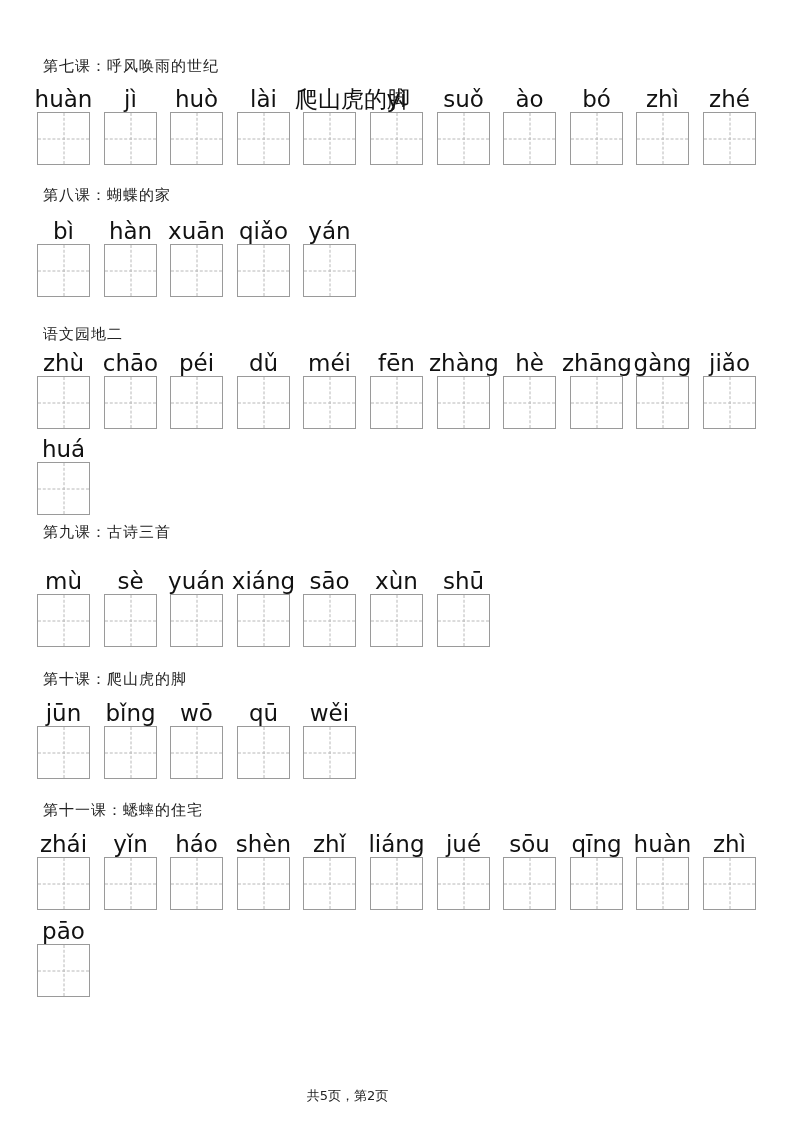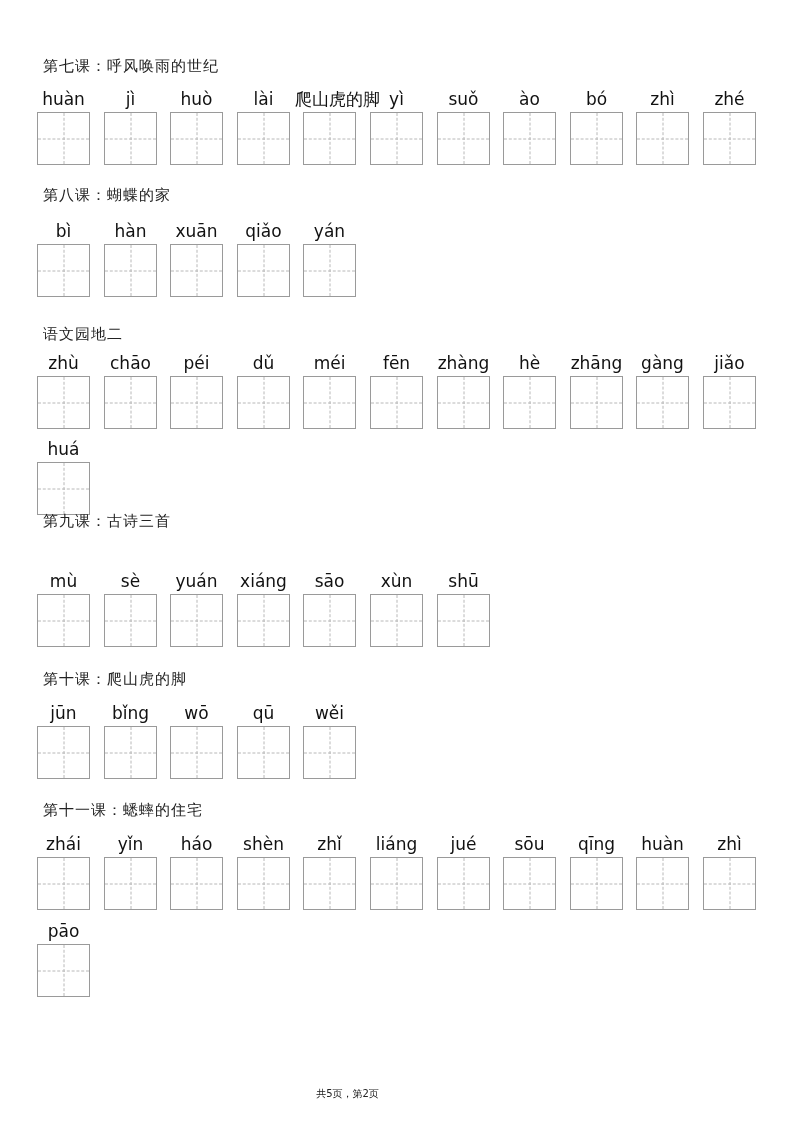--- a/index.html
+++ b/index.html
@@ -8,37 +8,37 @@
     .section-title {
       position: absolute; left: 43px;
       font-family: "DejaVu Serif", serif; font-size: 15px; color: #222;
       letter-spacing: 1px; line-height: 18px; white-space: nowrap;
     }
     .row { position: absolute; left: 37px; height: 80px; }
     .cell { position: absolute; top: 0; width: 53px; }
     .pinyin {
       position: absolute; left: -8px; width: 69px; top: 0; height: 22px;
       text-align: center; font-family: "DejaVu Sans", sans-serif;
-      font-size: 17px; line-height: 22px; color: #111; white-space: nowrap;
+      font-size: 23px; line-height: 22px; color: #111; white-space: nowrap;
     }
     .box {
       position: absolute; left: 0; top: 24px; width: 53px; height: 53px;
       border: 1px solid #9a9a9a; box-sizing: border-box; background: #fff;
     }
     .box .vline {
       position: absolute; left: 50%; top: 0; bottom: 0; width: 0;
       border-left: 1px dashed #b8b8b8; transform: translateX(-0.5px);
     }
     .box .hline {
       position: absolute; top: 50%; left: 0; right: 0; height: 0;
       border-top: 1px dashed #b8b8b8; transform: translateY(-0.5px);
     }
     .footer {
       position: absolute; top: 1087px; left: 0; width: 695px; text-align: center;
-      font-family: "DejaVu Sans", sans-serif; font-size: 10px; color: #222;
+      font-family: "DejaVu Sans", sans-serif; font-size: 13px; color: #222;
     }
   </style>
 </head>
 <body>
 
 <div id="page">
 
   <div class="section-title" style="top:57px;">第七课：呼风唤雨的世纪</div>
   <div class="row" style="top:88px;">
       <div class="cell" style="left: 0px;">
@@ -242,21 +242,21 @@
   <div class="row" style="top:438px;">
       <div class="cell" style="left: 0px;">
         <div class="pinyin">huá</div>
         <div class="box">
           <div class="vline"></div>
           <div class="hline"></div>
         </div>
       </div>
     </div>
 
-  <div class="section-title" style="top:512px;">第九课：古诗三首</div>
+  <div class="section-title" style="top:523px;">第九课：古诗三首</div>
   <div class="row" style="top:570px;">
       <div class="cell" style="left: 0px;">
         <div class="pinyin">mù</div>
         <div class="box">
           <div class="vline"></div>
           <div class="hline"></div>
         </div>
       </div>
       <div class="cell" style="left: 67px;">
         <div class="pinyin">sè</div>

